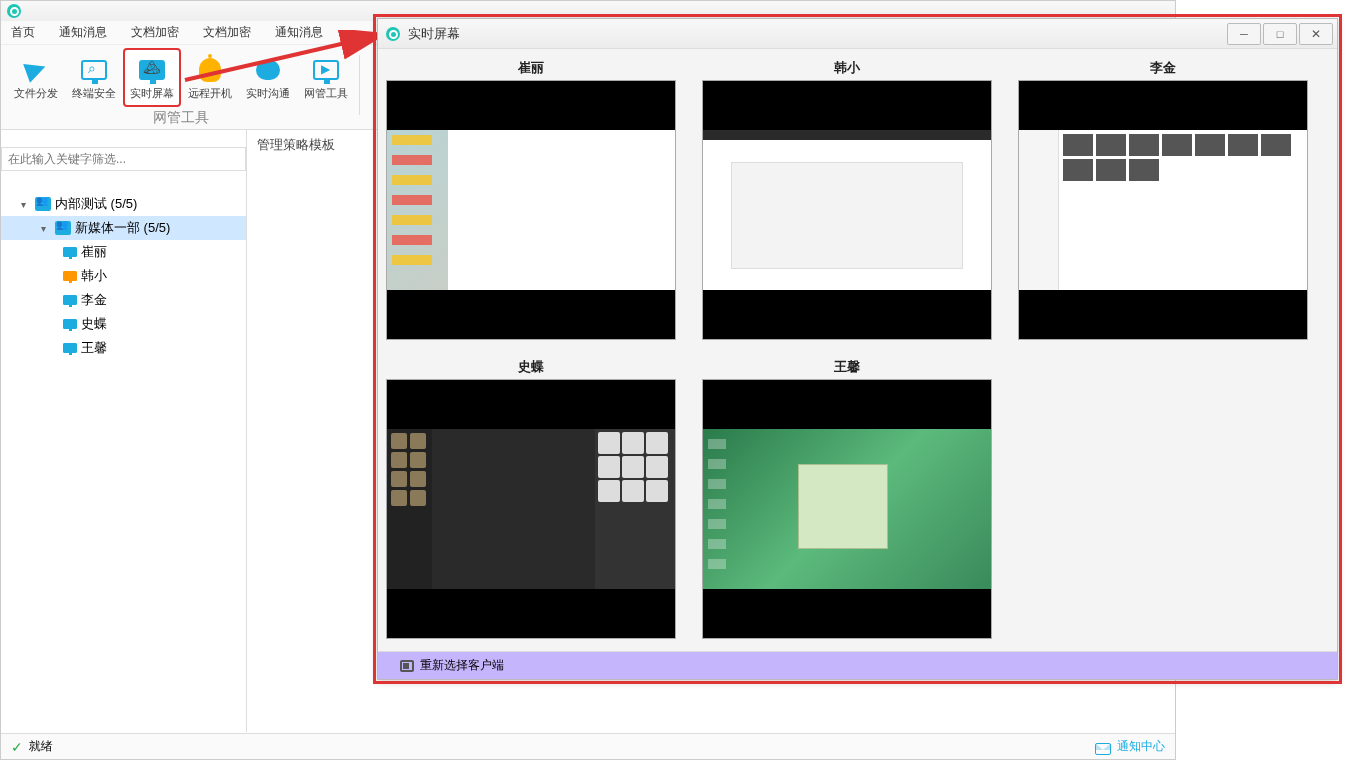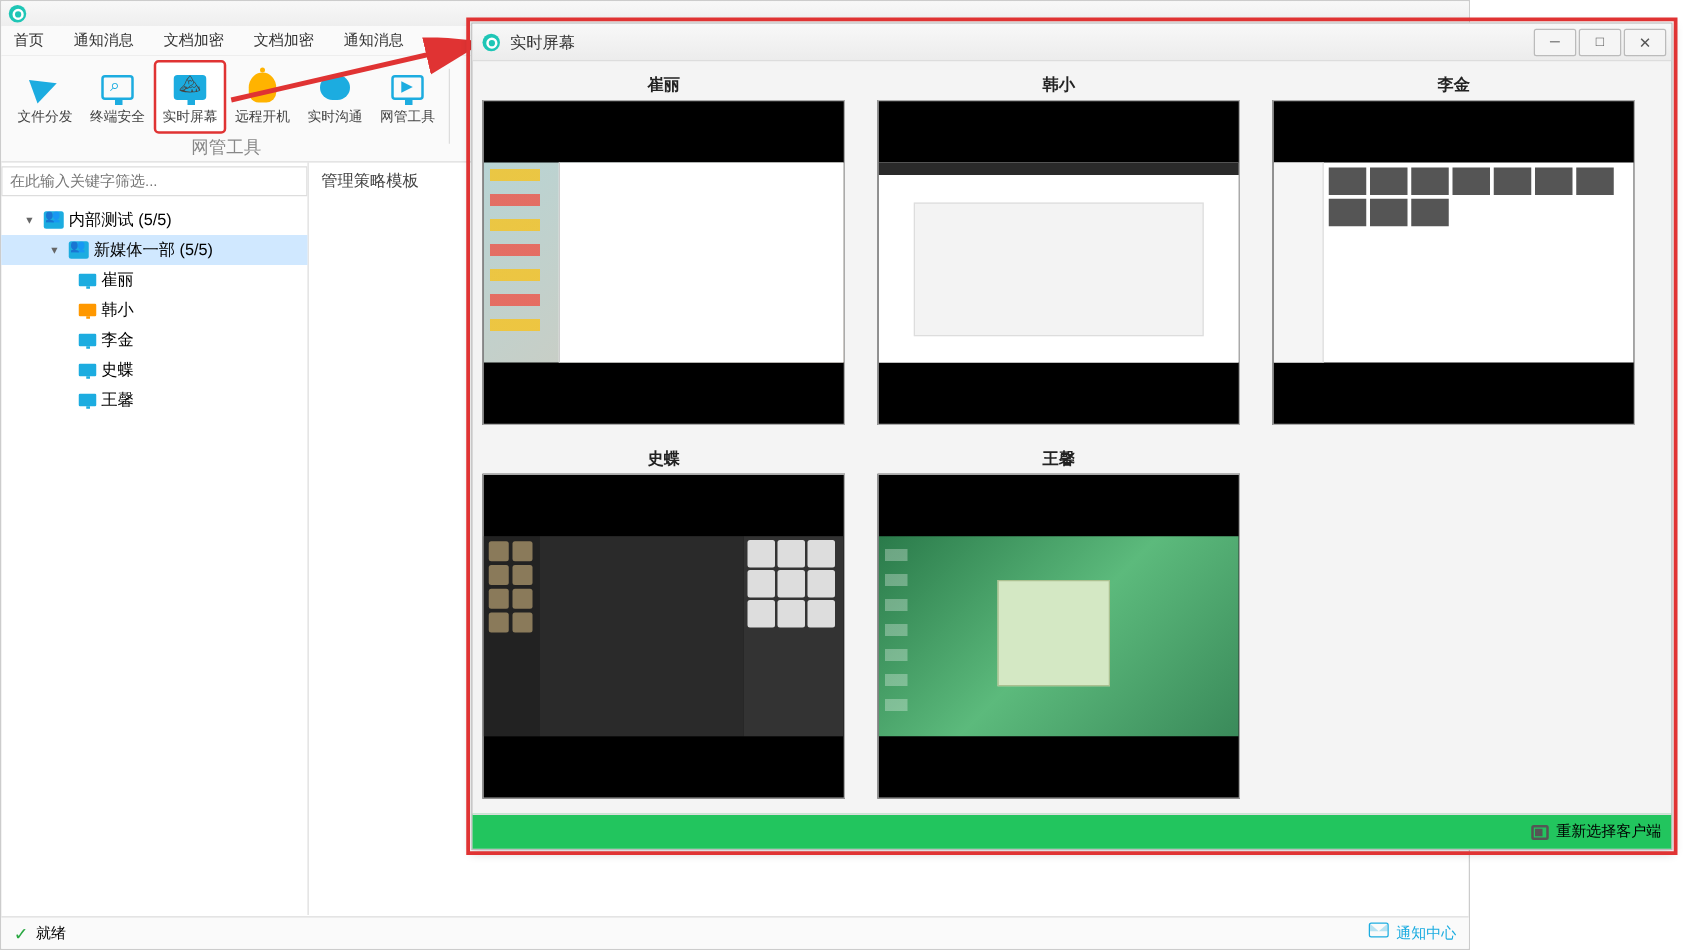--- a/index.html
+++ b/index.html
@@ -34,21 +34,21 @@
     .icon-monitor-img::after { content: ''; position: absolute; bottom: -6px; left: 9px; width: 6px; height: 4px; background: #1cace0; }
     .icon-bell { width: 22px; height: 24px; background: #ffb300; border-radius: 50% 50% 8px 8px; position: relative; }
     .icon-bell::after { content: ''; position: absolute; top: -4px; left: 9px; width: 4px; height: 4px; background: #ffb300; border-radius: 50%; }
     .icon-chat { width: 24px; height: 20px; background: #1cace0; border-radius: 12px; }
     .icon-power { width: 26px; height: 20px; border: 2px solid #1cace0; border-radius: 3px; position: relative; }
     .icon-power::before { content: '▶'; position: absolute; top: 0px; left: 6px; font-size: 12px; color: #1cace0; }
     .icon-power::after { content: ''; position: absolute; bottom: -6px; left: 9px; width: 6px; height: 4px; background: #1cace0; }
     
     .main-content { display: flex; height: 602px; }
     .sidebar { width: 246px; border-right: 1px solid #ddd; }
-    .filter-input { width: 100%; height: 24px; border: 1px solid #ddd; margin: 3px 0; padding: 0 6px; font-size: 12px; color: #7f1d1d; }
+    .filter-input { width: 100%; height: 24px; border: 1px solid #ddd; margin: 17px 0; padding: 0 6px; font-size: 12px; color: #7f1d1d; }
     .tree { padding: 4px 0; font-size: 13px; }
     .tree-item { display: flex; align-items: center; padding: 3px 6px; gap: 4px; cursor: pointer; }
     .tree-item.selected { background: #d0e8ff; }
     .tree-indent-1 { padding-left: 20px; }
     .tree-indent-2 { padding-left: 40px; }
     .tree-indent-3 { padding-left: 62px; }
     .tree-toggle { font-size: 10px; color: #666; width: 10px; }
     .tree-icon { width: 16px; height: 14px; display: inline-block; }
     .tree-icon.group { background: #1cace0; border-radius: 2px; position: relative; }
     .tree-icon.group::before { content: '👥'; font-size: 10px; position: absolute; left: 1px; top: -2px; }
@@ -56,21 +56,21 @@
     .tree-icon.pc::after { content: ''; position: absolute; bottom: -3px; left: 5px; width: 3px; height: 2px; background: #1cace0; }
     .tree-icon.pc.orange { border-color: #ff9800; background: #ff9800; }
     .tree-icon.pc.orange::after { background: #ff9800; }
     
     .main-panel { flex: 1; padding: 6px 10px; }
     .panel-title { font-size: 13px; color: #444; }
     
     .statusbar { position: absolute; bottom: 0; left: 0; right: 0; height: 26px; border-top: 1px solid #ddd; display: flex; align-items: center; justify-content: space-between; padding: 0 10px; font-size: 12px; background: #fafafa; }
     .status-left { display: flex; align-items: center; gap: 6px; }
     .status-check { color: #2ba843; font-size: 14px; }
-    .status-right { display: flex; align-items: flex-start; gap: 6px; color: #1cace0; cursor: pointer; }
+    .status-right { display: flex; align-items: flex-end; gap: 6px; color: #1cace0; cursor: pointer; }
     .mail-icon { width: 16px; height: 12px; border: 1px solid #1cace0; border-radius: 2px; position: relative; }
     .mail-icon::before { content: ''; position: absolute; top: 0; left: 0; border-top: 6px solid transparent; border-left: 7px solid #1cace0; border-right: 7px solid #1cace0; opacity: 0.3; }
     
     
     .red-arrow { position: absolute; left: 180px; top: 30px; width: 220px; height: 60px; pointer-events: none; z-index: 5; }
     
     
     .popup-highlight { position: absolute; left: 373px; top: 14px; width: 969px; height: 670px; border: 3px solid #e03333; z-index: 10; pointer-events: none; }
     .popup-window { position: absolute; left: 377px; top: 18px; width: 961px; height: 662px; background: #f4f4f4; border: 1px solid #bbb; box-shadow: 0 2px 8px rgba(0,0,0,0.2); z-index: 9; }
     .popup-titlebar { height: 30px; background: linear-gradient(#f8f8f8, #ececec); display: flex; align-items: center; justify-content: space-between; padding: 0 4px 0 8px; border-bottom: 1px solid #ddd; }
@@ -105,21 +105,21 @@
     .mock-desktop-4 .m4-left { width: 45px; background: #222; padding: 4px; display: flex; flex-wrap: wrap; gap: 3px; align-content: flex-start; }
     .mock-desktop-4 .m4-tile { width: 16px; height: 16px; background: #8a7a5a; border-radius: 2px; }
     .mock-desktop-4 .m4-chat { flex: 1; background: #2a2a2a; }
     .mock-desktop-4 .m4-right { width: 80px; background: #333; padding: 3px; display: flex; flex-wrap: wrap; gap: 2px; align-content: flex-start; }
     .mock-desktop-4 .m4-ptile { width: 22px; height: 22px; background: #ddd; border-radius: 2px; }
     
     .mock-desktop-5 { background: linear-gradient(135deg, #2a7a4a, #5cba7c, #3a8a5a); position: relative; }
     .mock-desktop-5::before { content: ''; position: absolute; left: 5px; top: 10px; width: 18px; height: 130px; background: repeating-linear-gradient(to bottom, rgba(255,255,255,0.3) 0 10px, transparent 10px 20px); }
     .mock-desktop-5 .m5-note { position: absolute; left: 95px; top: 35px; width: 90px; height: 85px; background: #d4e8c4; border: 1px solid #aac090; }
     
-    .popup-footer { position: absolute; bottom: 0; left: 0; right: 0; height: 28px; background: #22c55e; border-top: 1px solid #ddd; display: flex; align-items: center; justify-content: flex-end; padding: 0 8px; font-size: 12px; gap: 6px; }
+    .popup-footer { position: absolute; bottom: 0; left: 0; right: 0; height: 28px; background: #c4b5fd; border-top: 1px solid #ddd; display: flex; align-items: center; padding: 0 22px; font-size: 12px; gap: 6px; }
     .footer-icon { width: 14px; height: 12px; border: 2px solid #555; border-radius: 2px; position: relative; }
     .footer-icon::before { content: ''; position: absolute; top: 1px; left: 1px; width: 6px; height: 6px; background: #555; }
   </style>
 </head>
 <body>
 
 <div class="main-window">
   <div class="main-titlebar">
     <span class="app-logo"></span>
   </div>

